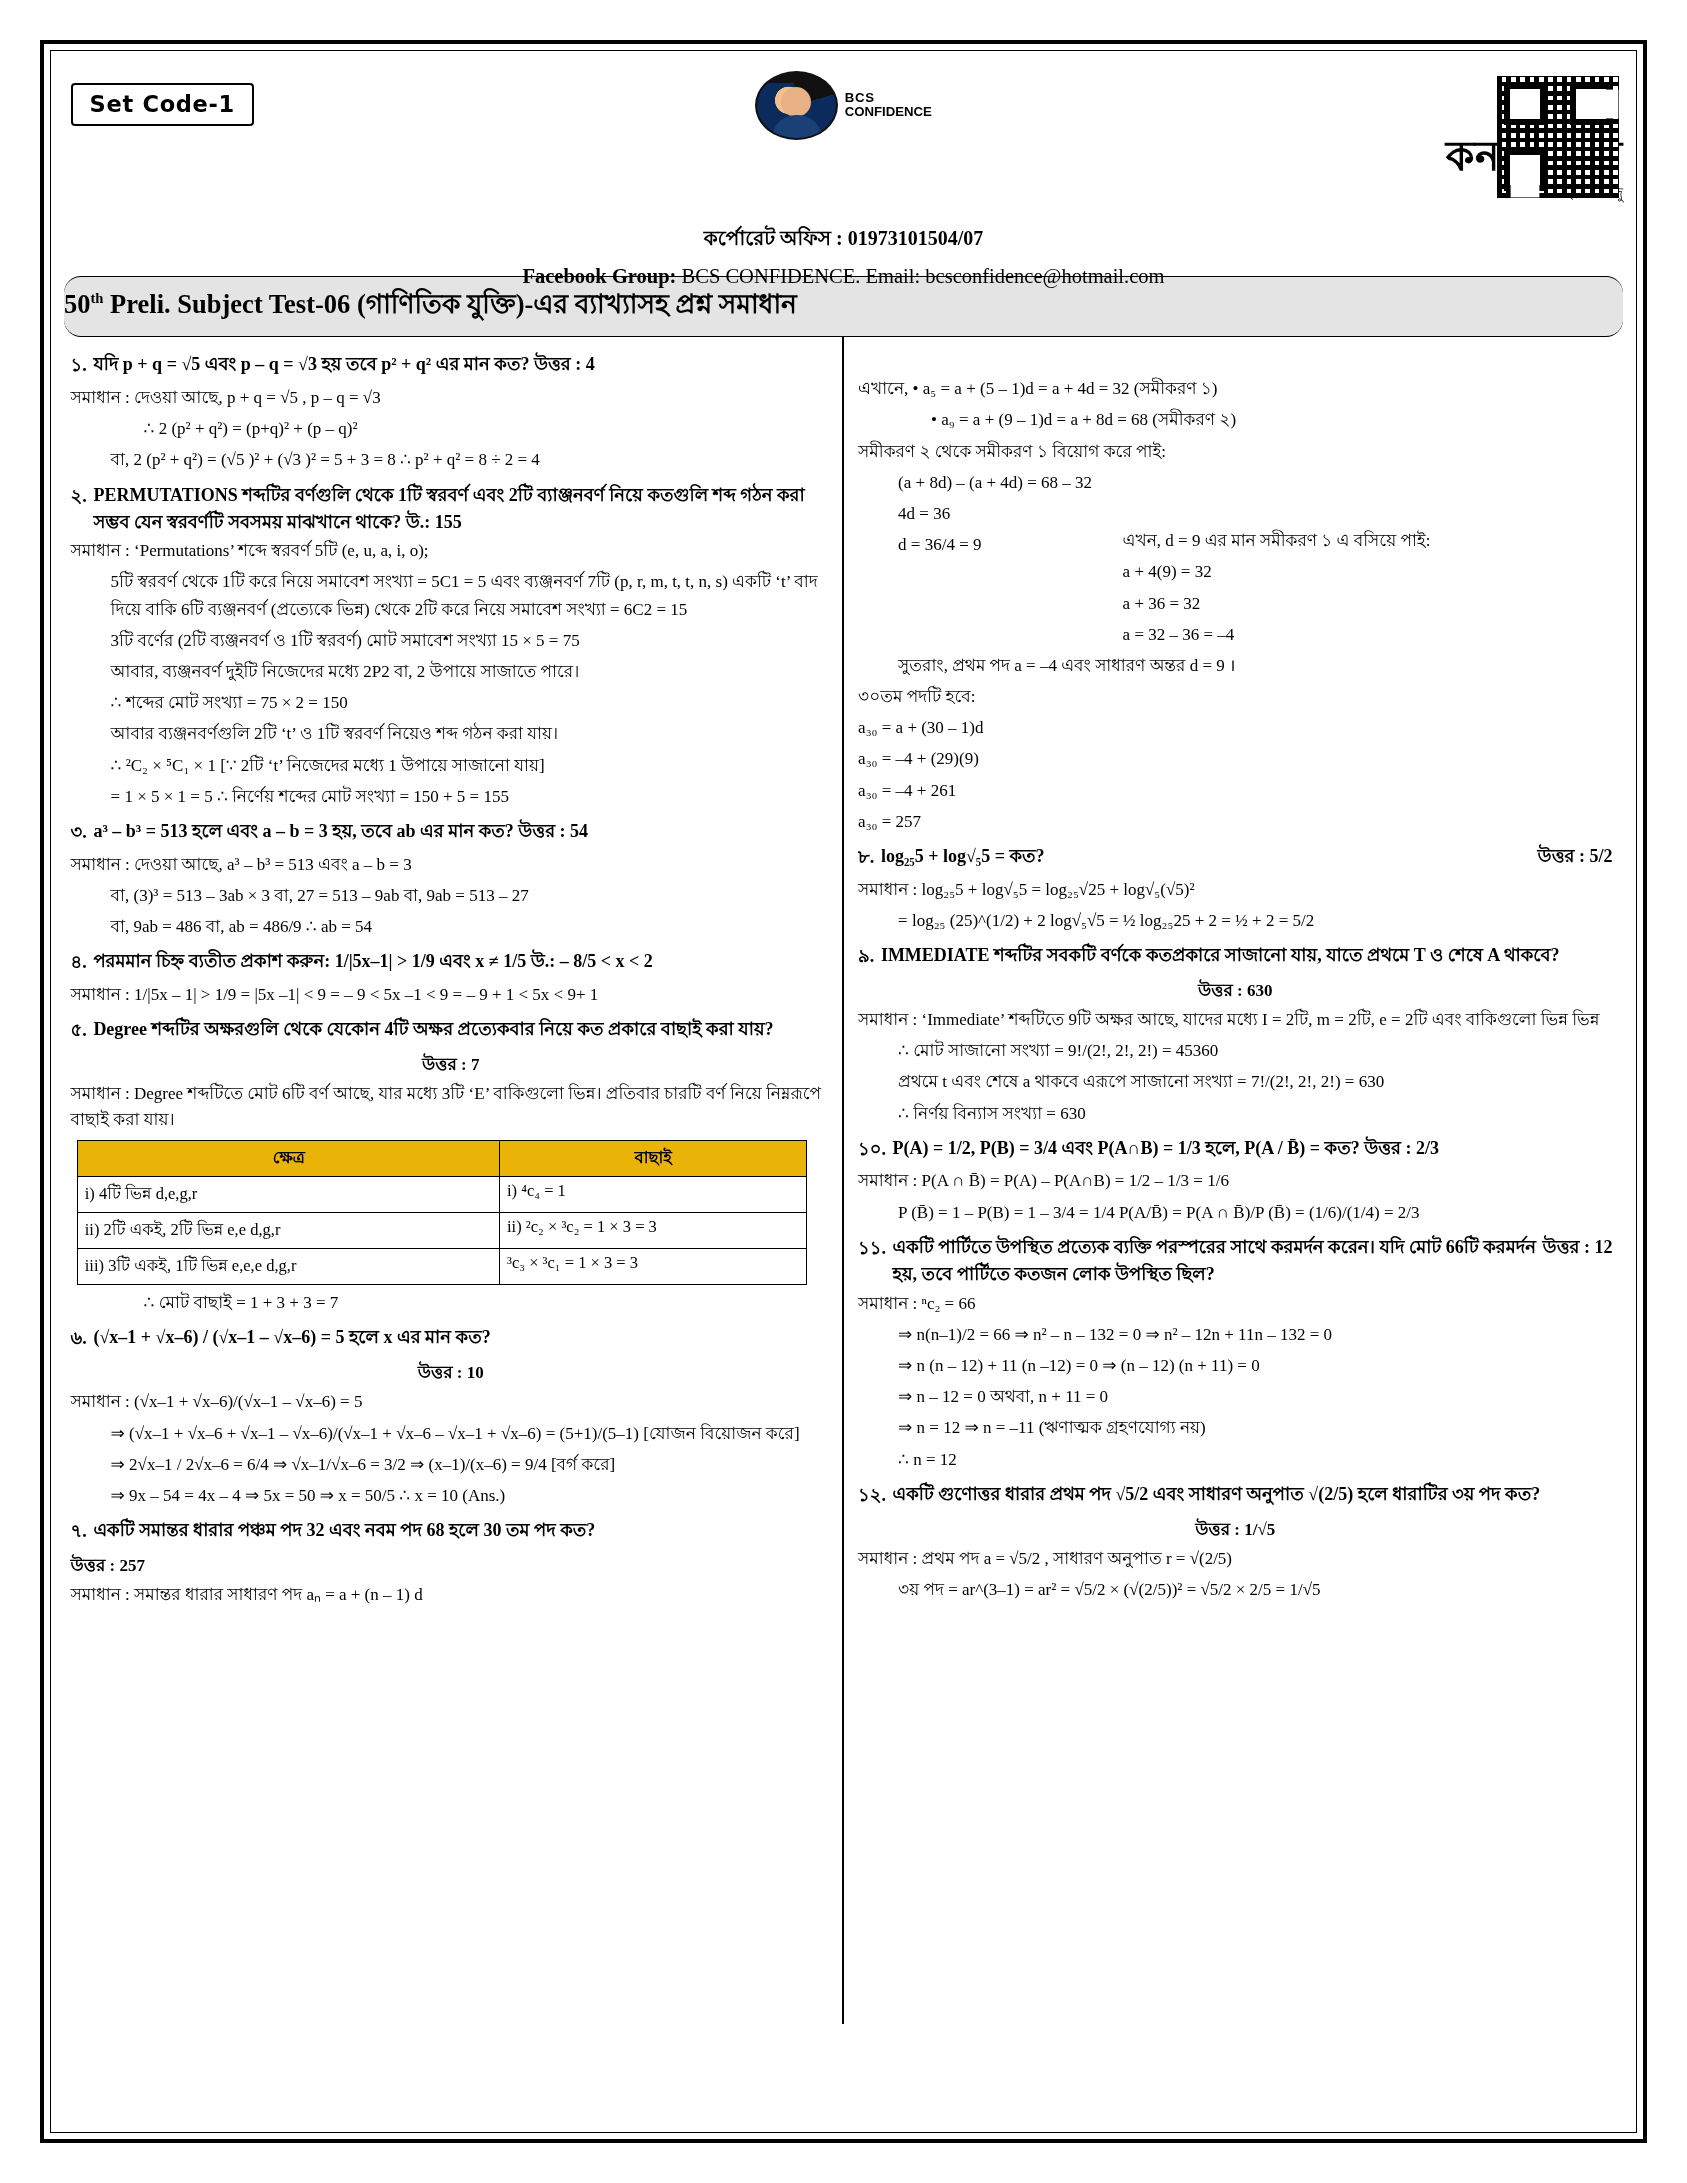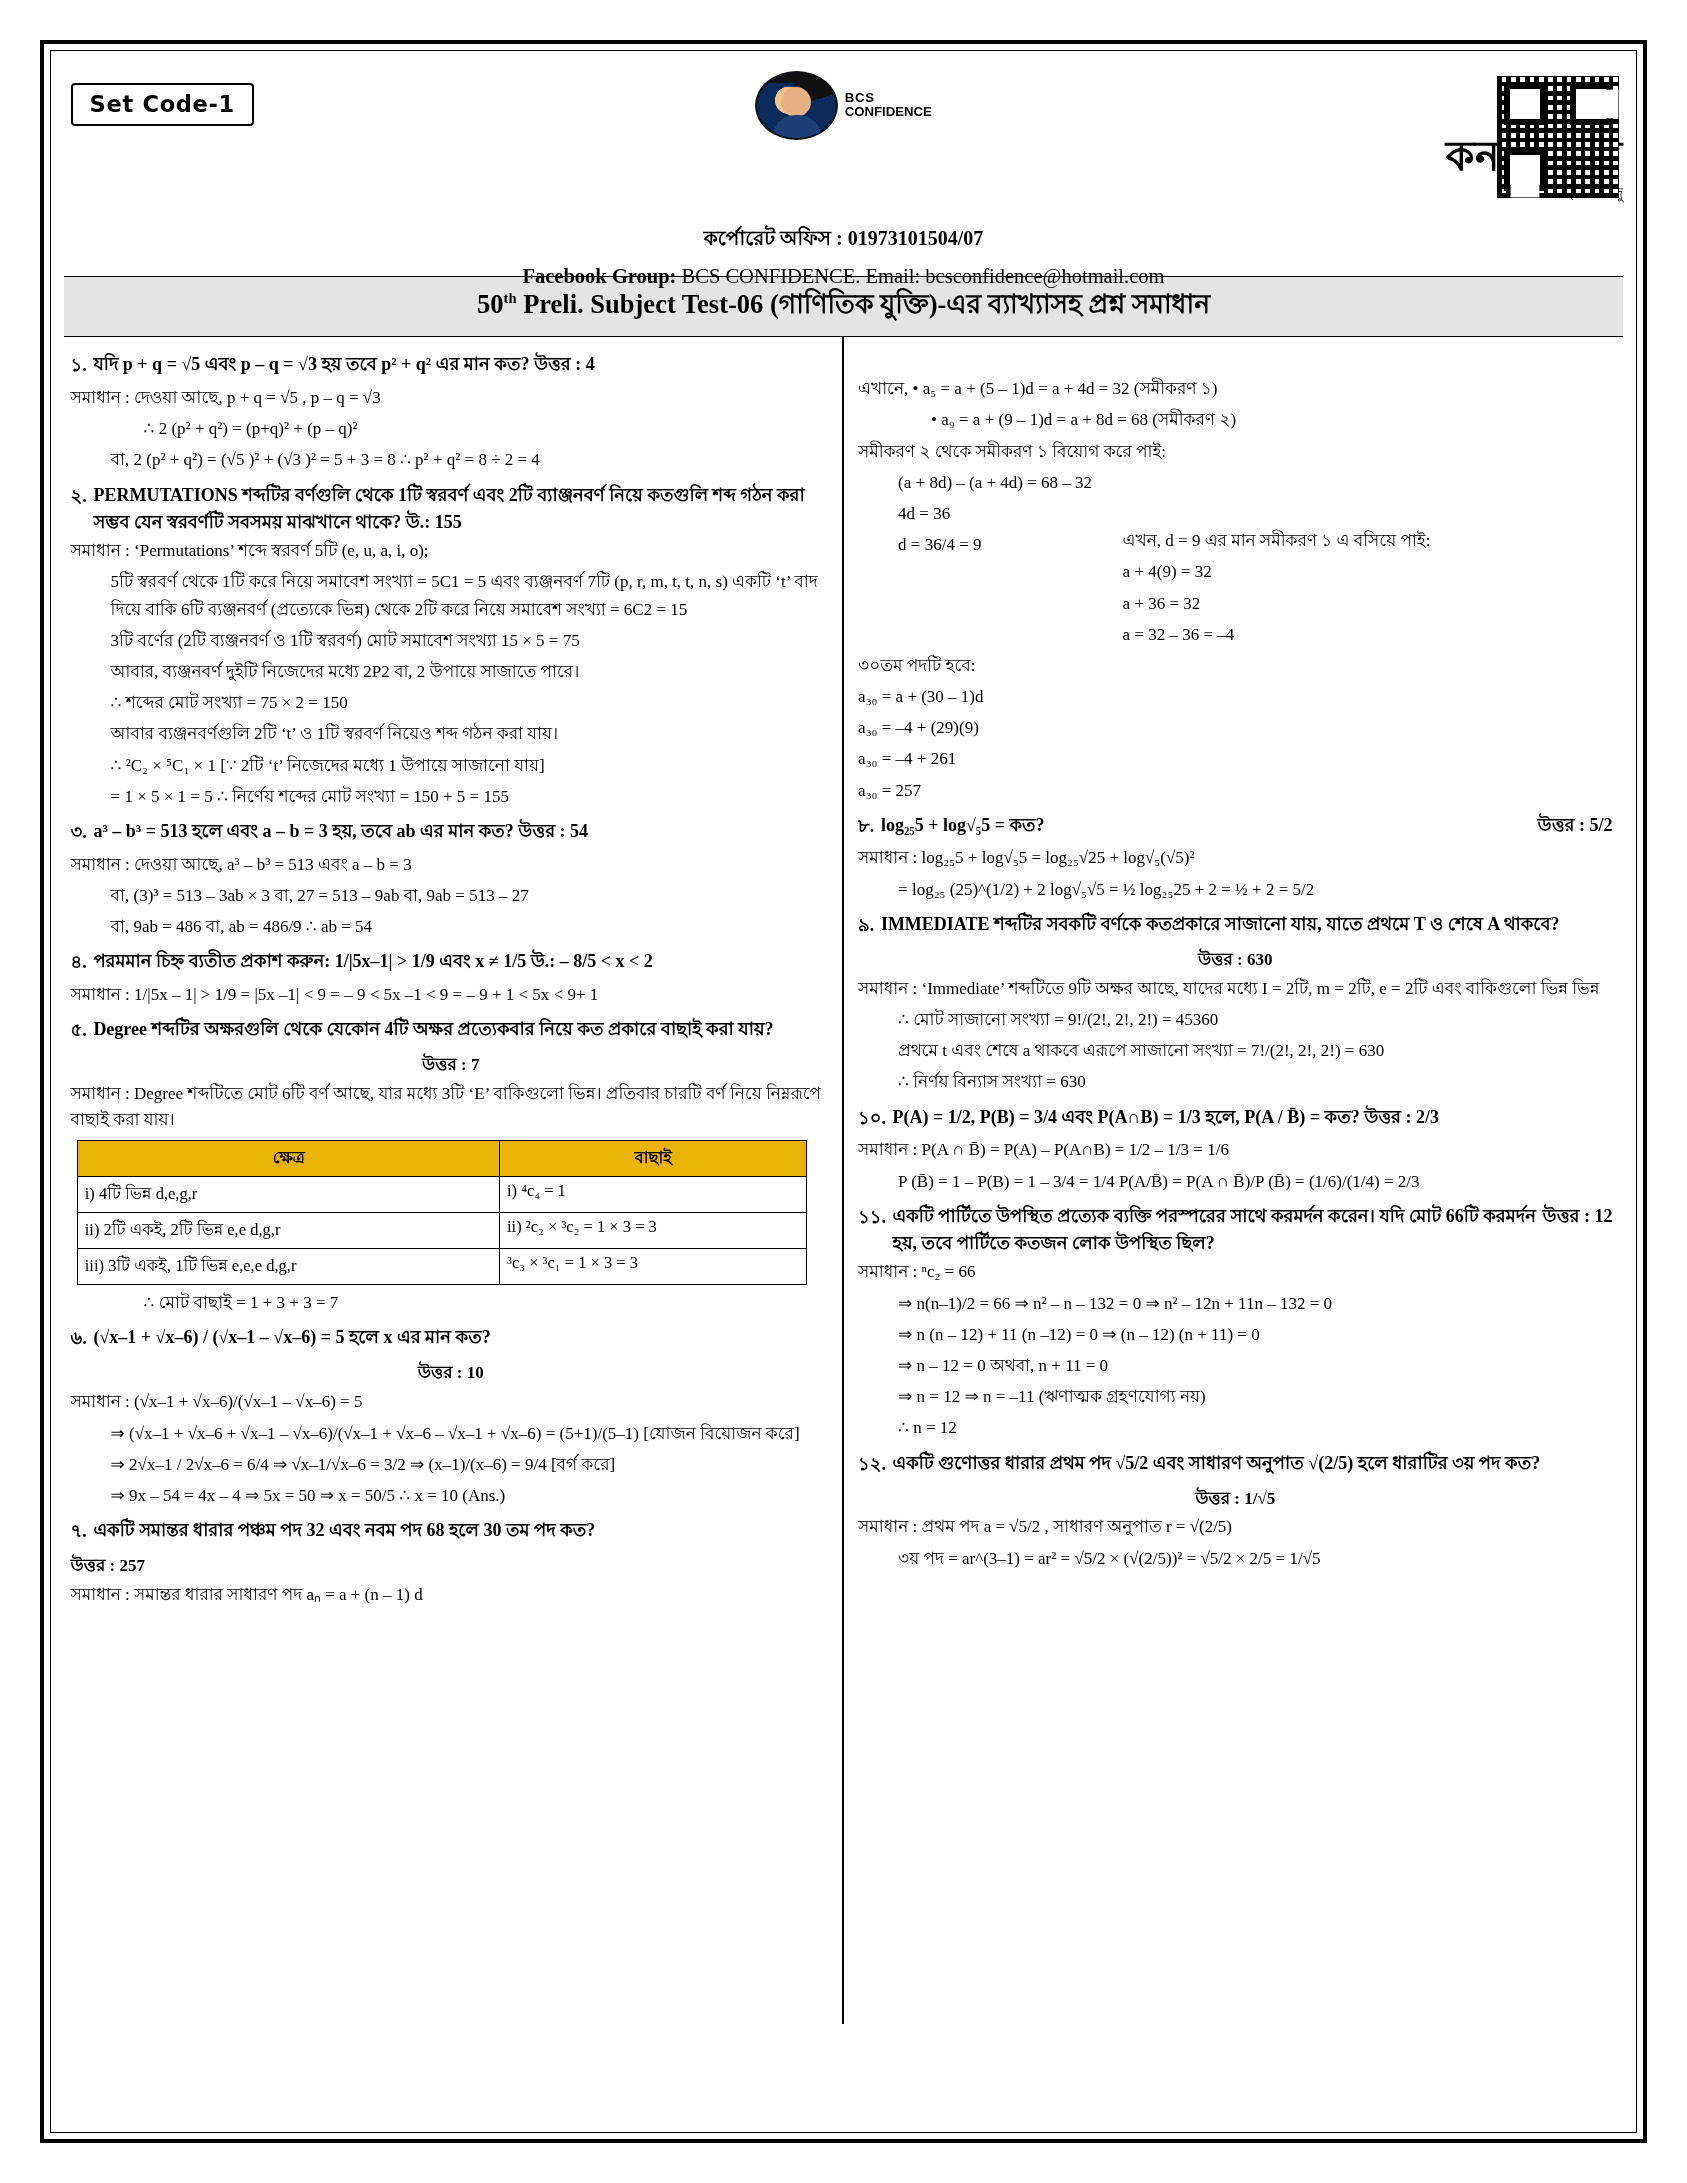--- a/index.html
+++ b/index.html
@@ -33,22 +33,22 @@
       background:
         repeating-linear-gradient(90deg,#000 0 4.6px,#fff 4.6px 9.3px),
         repeating-linear-gradient(0deg,#000 0 4.6px,#fff 4.6px 9.3px);
       background-blend-mode:multiply;border:0;}
   .qr:after{content:"";position:absolute;left:6.6px;top:6.6px;width:30px;height:30px;border:6.6px solid #000;background:#fff;
       box-shadow:79px 0 0 -6.6px #fff, 0 79px 0 -6.6px #fff;}
   .qr .e1,.qr .e2{position:absolute;width:30px;height:30px;border:6.6px solid #000;background:#fff;}
   .qr .e1{right:6.6px;top:6.6px;}
   .qr .e2{left:6.6px;bottom:6.6px;}
 
-  .titlebar{background:#e4e4e4;border-top:1.3px solid #000;border-bottom:1.3px solid #000;text-align:center;
-            font-size:26.5px;font-weight:700;padding:6.6px 0 8px;}
+  .titlebar{background:#e4e4e4;border-top:1.3px solid #000;border-bottom:1.3px solid #000;text-align:left;
+            font-size:26.5px;font-weight:700;padding:6.6px 0 8px;border-radius:17px;}
   .titlebar sup{font-size:14.6px;}
 
   
   .cols{display:flex;margin-top:0;height:1687px;}
   .col{width:50%;box-sizing:border-box;padding:6.6px 10.6px 0 6.6px;}
   .col.left{border-right:2px solid #000;}
   .col.right{padding-left:14.6px;margin-top:28px;}
 
   .q{display:flex;gap:6.6px;margin-top:8px;}
   .qnum{font-weight:700;font-size:18px;flex:0 0 auto;}
@@ -208,20 +208,21 @@
         <div class="line ind">4d = 36</div>
         <div style="display:flex;gap:26.5px;align-items:flex-start;">
           <div class="line ind" style="flex:0 0 198px">d = 36/4 = 9</div>
           <div style="flex:1 1 auto;">
             <div class="line" style="margin-top:0">এখন, d = 9 এর মান সমীকরণ ১ এ বসিয়ে পাই:</div>
             <div class="line">a + 4(9) = 32</div>
             <div class="line">a + 36 = 32</div>
             <div class="line">a = 32 – 36 = –4</div>
           </div>
         </div>
+        <div class="line ind">সুতরাং, প্রথম পদ a = –4 এবং সাধারণ অন্তর d = 9 ।</div>
         <div class="line">৩০তম পদটি হবে:</div>
         <div class="line">a₃₀ = a + (30 – 1)d</div>
         <div class="line">a₃₀ = –4 + (29)(9)</div>
         <div class="line">a₃₀ = –4 + 261</div>
         <div class="line">a₃₀ = 257</div>
 
         <div class="q">
           <div class="qnum">৮.</div>
           <div class="qtext" style="flex:1">log₂₅5 + log√₅5 = কত?</div>
           <div class="qtext">উত্তর : 5/2</div>

